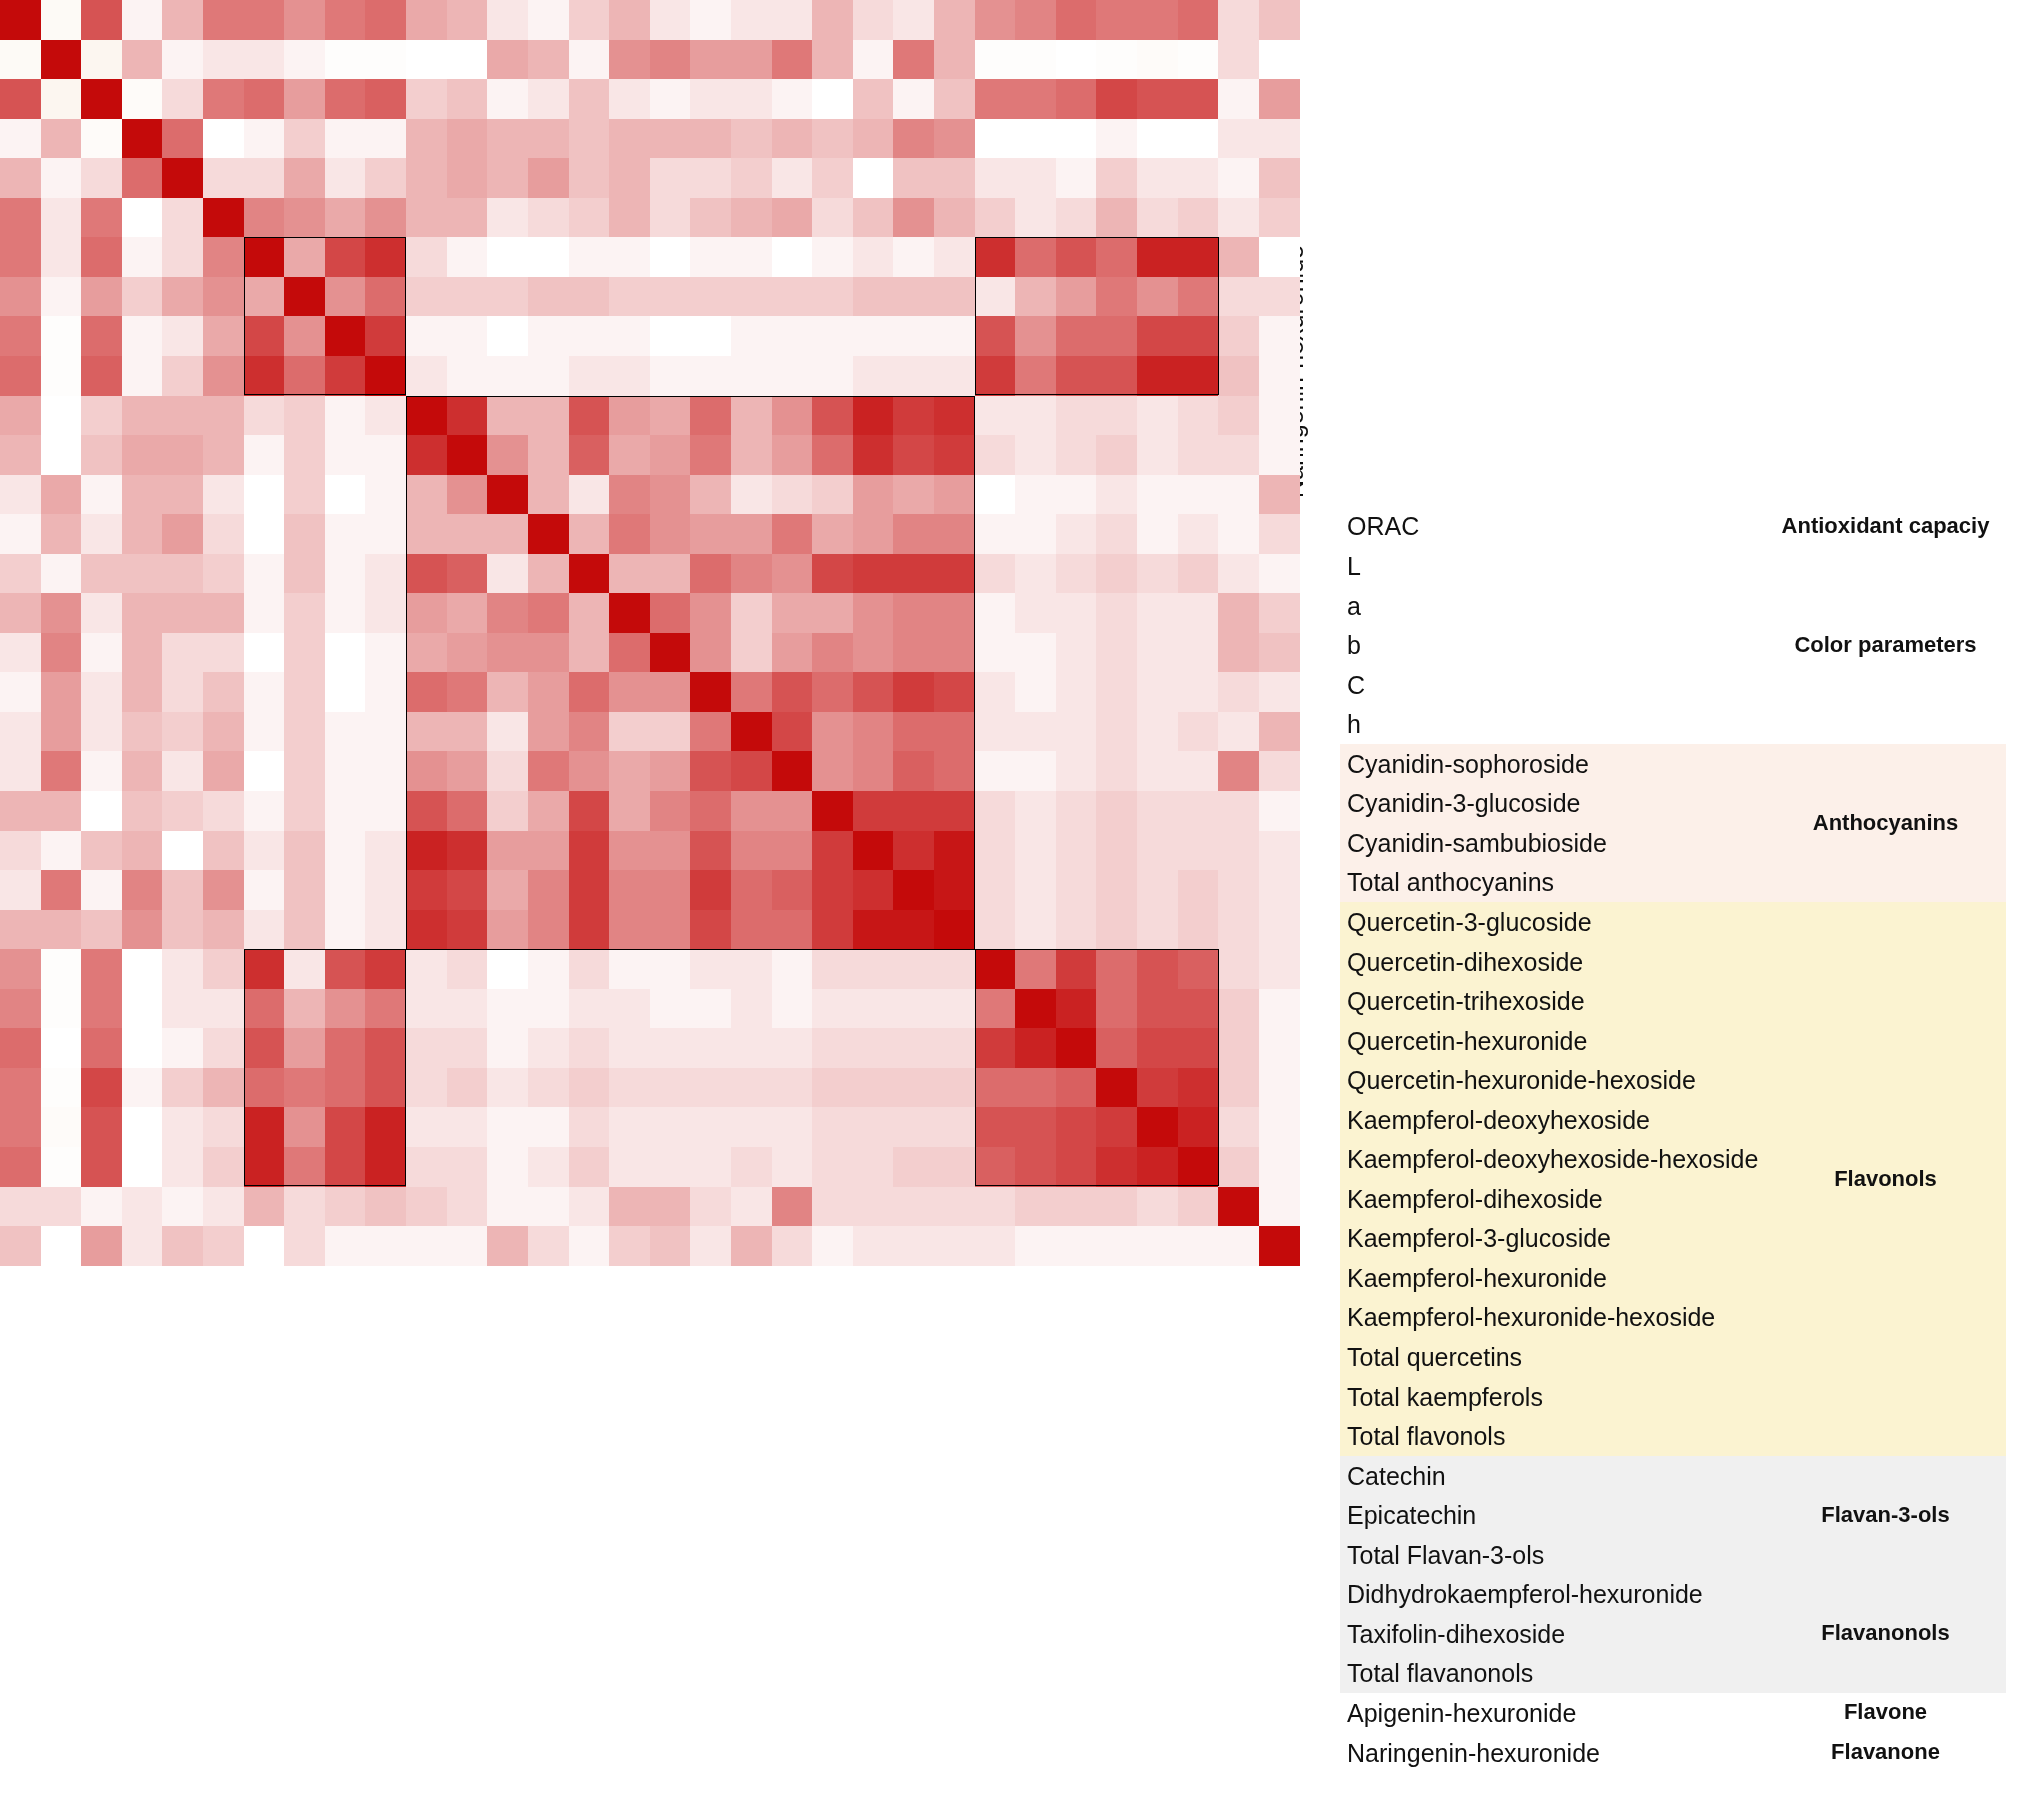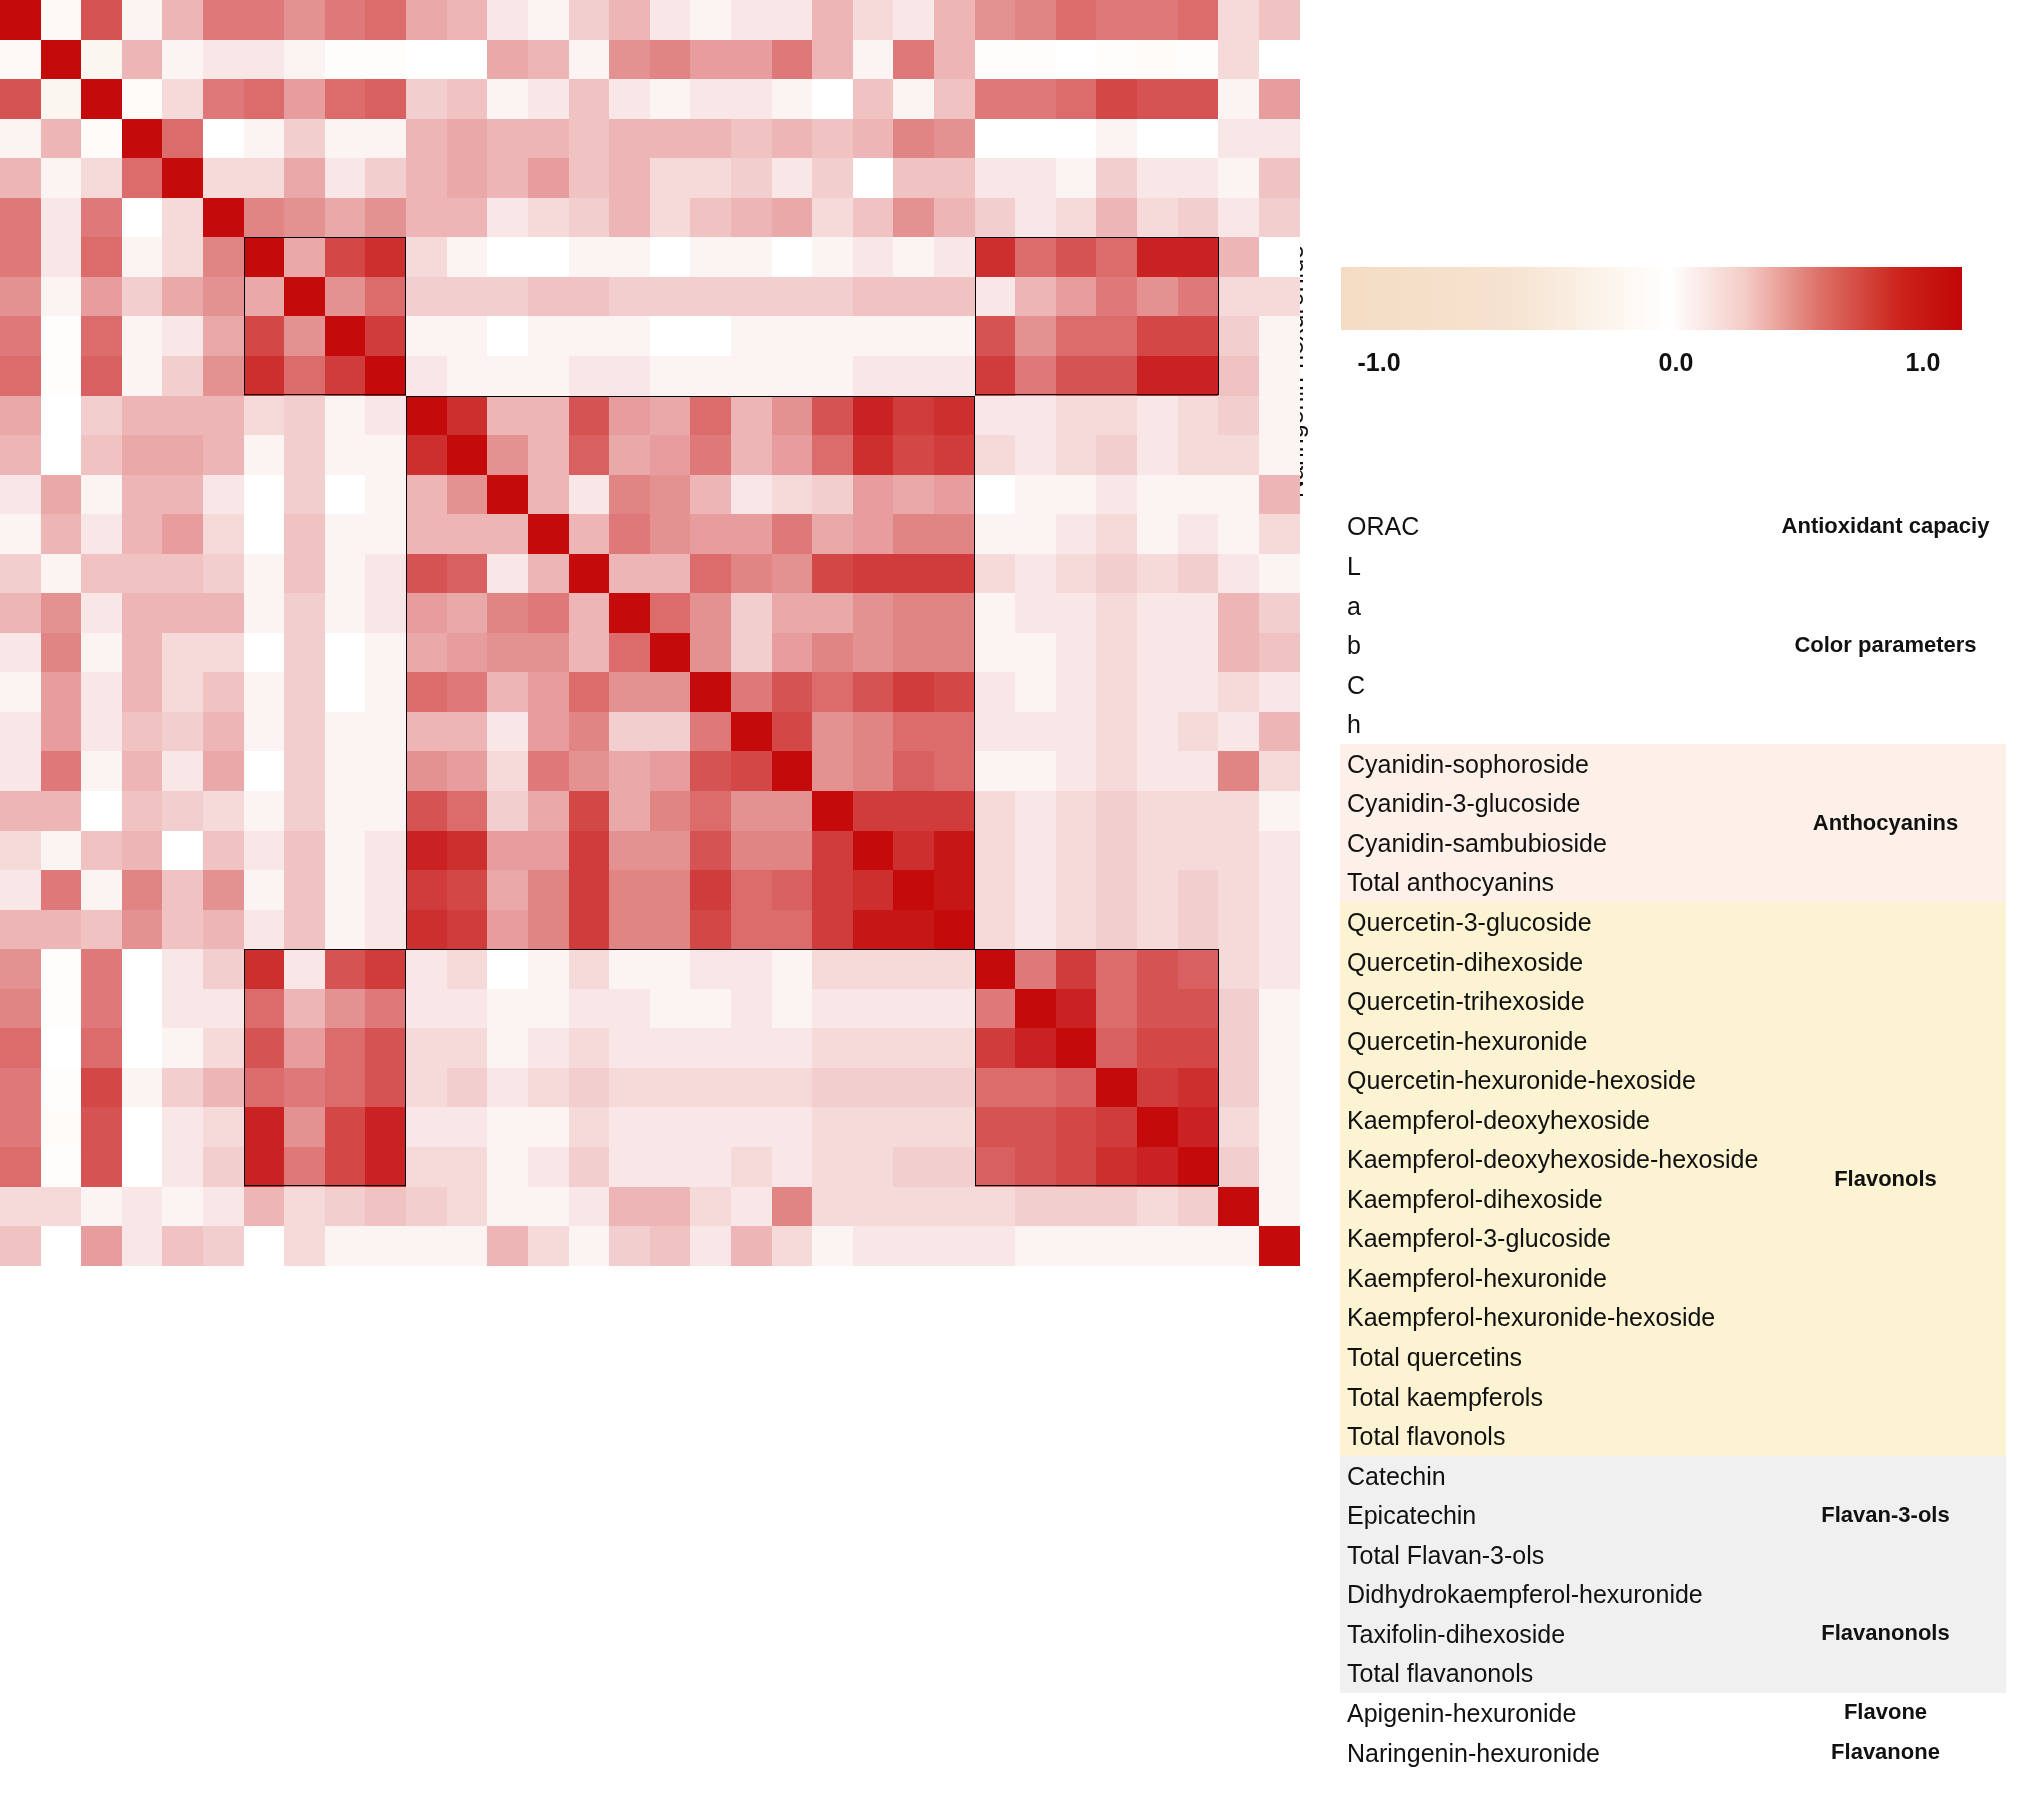--- a/index.html
+++ b/index.html
@@ -1141,21 +1141,15 @@
       <div class="grplab" style="left: 1733px; width: 305px; top: 512px; height: 28.6px; line-height: 28.6px;">Antioxidant capaciy</div>
       <div class="grplab" style="left: 1733px; width: 305px; top: 631px; height: 28.6px; line-height: 28.6px;">Color parameters</div>
       <div class="grplab" style="left: 1733px; width: 305px; top: 809px; height: 28.6px; line-height: 28.6px;">Anthocyanins</div>
       <div class="grplab" style="left: 1733px; width: 305px; top: 1165px; height: 28.6px; line-height: 28.6px;">Flavonols</div>
       <div class="grplab" style="left: 1733px; width: 305px; top: 1501px; height: 28.6px; line-height: 28.6px;">Flavan-3-ols</div>
       <div class="grplab" style="left: 1733px; width: 305px; top: 1619px; height: 28.6px; line-height: 28.6px;">Flavanonols</div>
       <div class="grplab" style="left: 1733px; width: 305px; top: 1698px; height: 28.6px; line-height: 28.6px;">Flavone</div>
       <div class="grplab" style="left: 1733px; width: 305px; top: 1738px; height: 28.6px; line-height: 28.6px;">Flavanone</div>
     </div>
 
-  <div id="colorbar-wrap">
-    <div id="colorbar-gradient"></div>
-    <div class="cbtick" style="left:38px;">-1.0</div>
-    <div class="cbtick" style="left:335px;">0.0</div>
-    <div class="cbtick" style="left:582px;">1.0</div>
-  </div>
 
 </div>
 
 
 </body></html>

